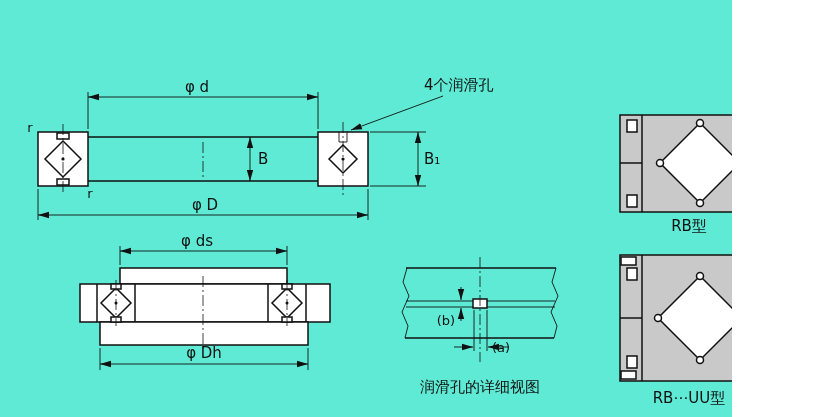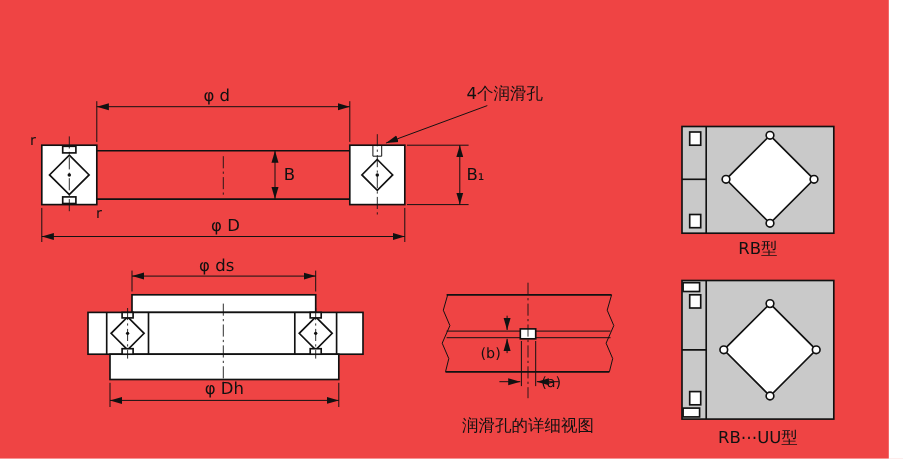--- a/index.html
+++ b/index.html
@@ -1,19 +1,19 @@
 <!DOCTYPE html>
 <html><head>
 <meta charset="utf-8">
 <style>
   html,body{margin:0;padding:0;background:#ffffff;}
   .canvas{
     position:relative;
-    width:808px;height:417px;
-    background:#ef4444;
+    width:732px;height:417px;
+    background:#5eead4;
     overflow:hidden;
     font-family:"DejaVu Sans","Liberation Sans",sans-serif;
   }
   svg{position:absolute;left:0;top:0;}
   svg text{
     font-family:"DejaVu Sans","Liberation Sans",sans-serif;
     fill:#111111;
     font-size:15px;
   }
   .obj{stroke:#111111;stroke-width:1.5;fill:none;}

